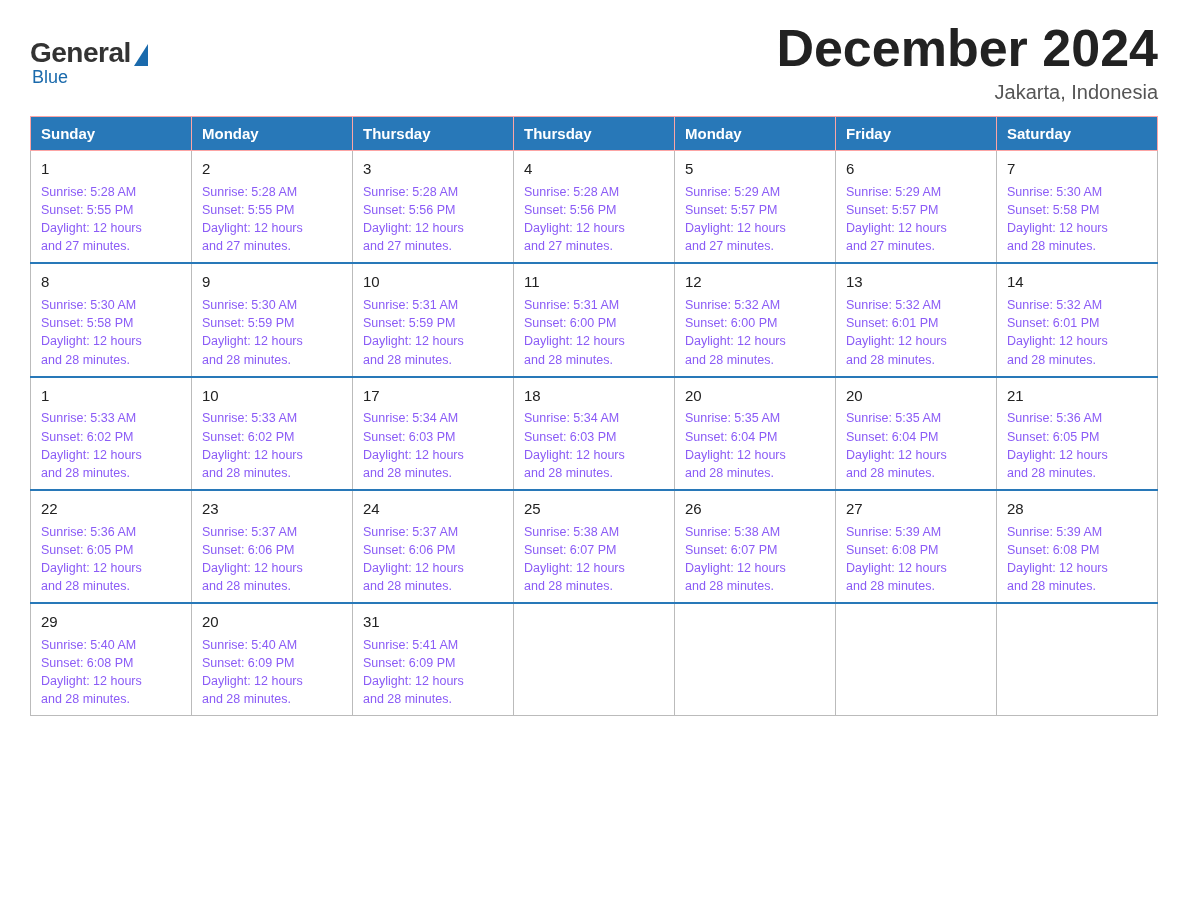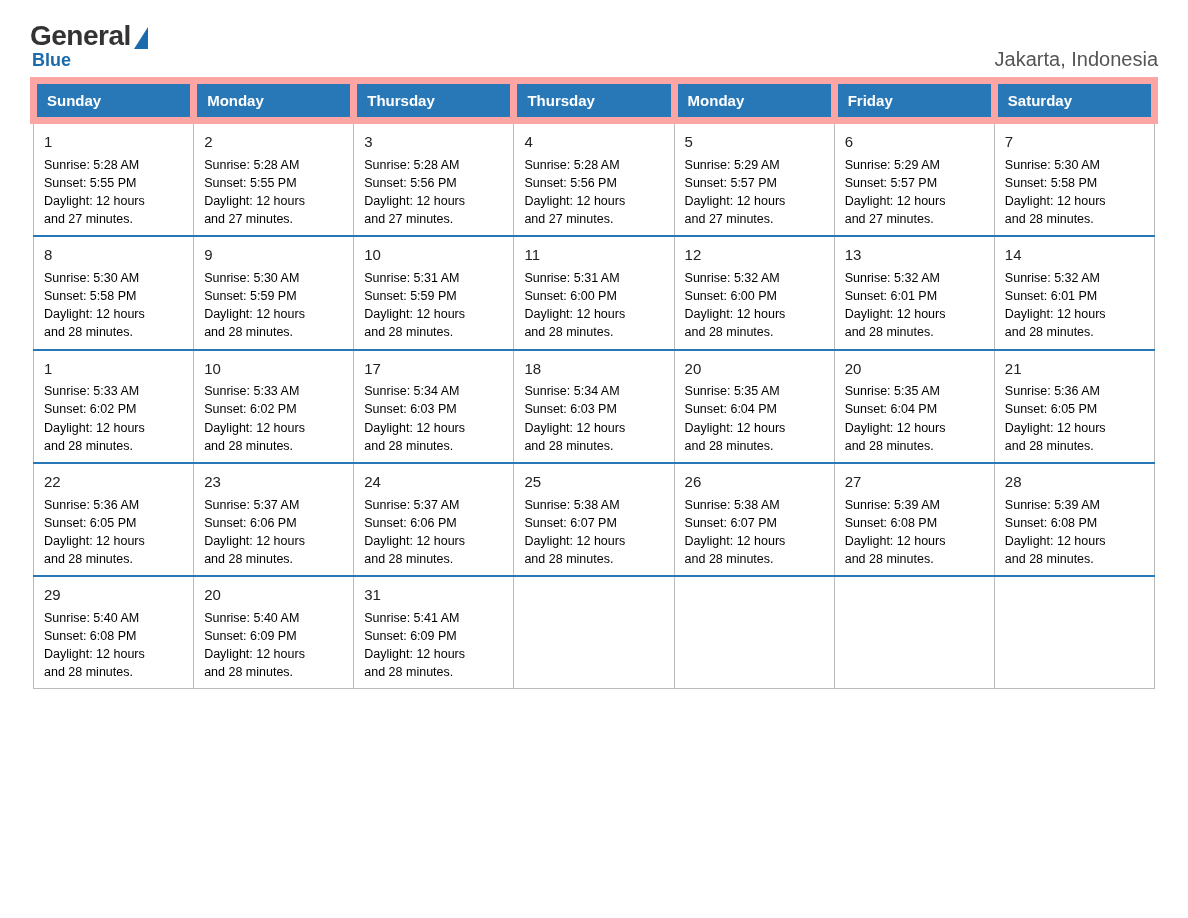--- a/index.html
+++ b/index.html
@@ -6,22 +6,22 @@
     body {
       font-family: Arial, sans-serif;
       background: #fff;
       width: 1188px;
       min-height: 918px;
       padding: 20px 30px 30px 30px;
     }
     .header {
       display: flex;
       justify-content: space-between;
-      align-items: flex-end;
-      margin-bottom: 6px;
+      align-items: center;
+      margin-bottom: 12px;
     }
     .logo {
       display: flex;
       flex-direction: column;
       align-items: flex-start;
     }
     .logo-top {
       display: flex;
       align-items: center;
     }
@@ -38,21 +38,21 @@
       border-right: 0px solid transparent;
       border-bottom: 22px solid #1a6aac;
       margin-left: 3px;
       margin-bottom: 0px;
       position: relative;
       top: 2px;
     }
     .logo-subtitle {
       font-size: 18px;
       color: #1a6aac;
-      font-weight: bold;
+      font-weight: normal;
       margin-top: -2px;
       margin-left: 2px;
     }
     .title-block {
       text-align: right;
     }
     .month-year {
       font-size: 52px;
       font-weight: bold;
       color: #222;
@@ -68,62 +68,63 @@
       border-collapse: collapse;
       border: 1px solid #999;
     }
     .calendar th {
       background-color: #2878b8;
       color: #fff;
       font-size: 15px;
       font-weight: bold;
       padding: 8px 10px;
       text-align: left;
-      border: 7px solid #fca5a5;
+      border: 1px solid #fca5a5;
     }
     .calendar td {
       vertical-align: top;
       border: 1px solid #bbb;
       padding: 7px 10px;
       width: calc(100% / 7);
       min-height: 100px;
       font-size: 13px;
       color: #333;
       line-height: 1.45;
     }
     .day-num {
       font-size: 15px;
       font-weight: normal;
       color: #222;
       display: block;
       margin-bottom: 3px;
     }
     .day-info {
       font-size: 12.5px;
-      color: #000000;
+      color: #8b5cf6;
     }
     .empty-cell {
       background: #fff;
     }
     .row-divider td {
       border-top: 2px solid #2878b8;
     }
   </style>
 </head>
 <body>
 
 <div class="header">
   <div class="logo">
     <div class="logo-top">
       <span class="logo-general">General</span>
       <div class="logo-triangle"></div>
     </div>
     <span class="logo-subtitle">Blue</span>
   </div>
   <div class="title-block">
+    <div class="month-year">December 2024</div>
     <div class="location">Jakarta, Indonesia</div>
   </div>
 </div>
 
 <table class="calendar">
   <thead>
     <tr>
     <th>Sunday</th>
         <th>Monday</th>
         <th>Thursday</th>

